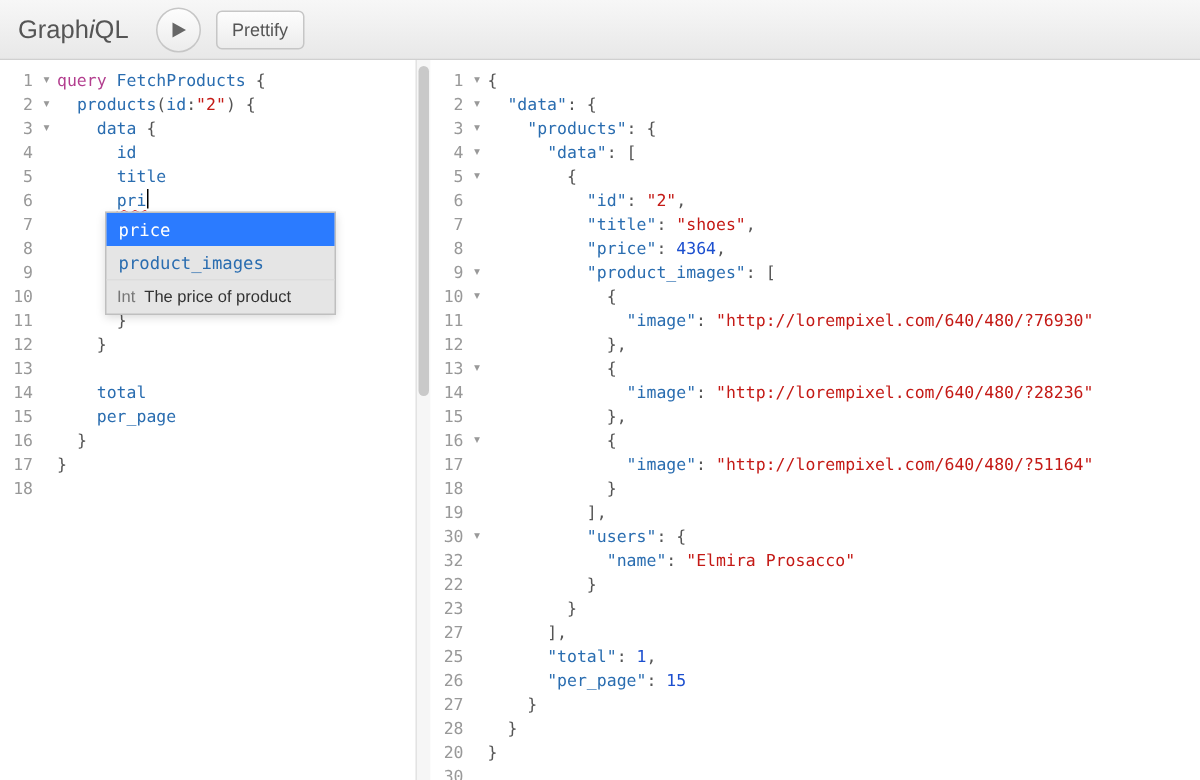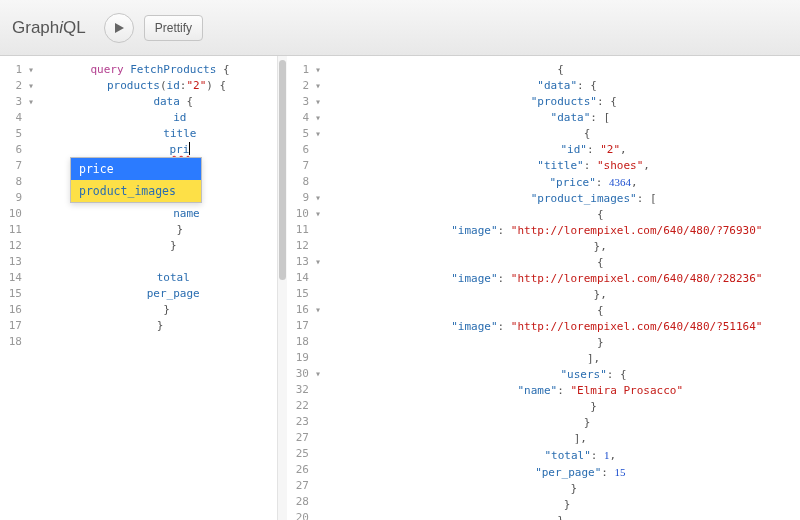--- a/index.html
+++ b/index.html
@@ -4,21 +4,21 @@
 <style>
   * { margin: 0; padding: 0; box-sizing: border-box; }
   body {
     font-family: -apple-system, BlinkMacSystemFont, "Segoe UI", Helvetica, Arial, sans-serif;
     width: 800px;
     height: 520px;
     background: #fff;
     overflow: hidden;
   }
   .topbar {
-    height: 56px;
+    height: 40px;
     background: linear-gradient(#f7f7f7, #e8e8e8);
     border-bottom: 1px solid #d0d0d0;
     display: flex;
     align-items: center;
     padding: 0 12px;
     gap: 10px;
   }
   .logo {
     font-size: 17px;
     color: #555;
@@ -85,27 +85,26 @@
   .fold-col span{display:block;text-align:center;}
   .code {
     flex:1;
     font-family: Menlo, Consolas, monospace;
     font-size: 11px;
     line-height: 16px;
     padding: 6px 4px 0 2px;
     white-space: pre;
     color: #333;
     overflow:hidden;
-    text-align:center;
   }
   .kw { color: #b33f8f; }
   .def { color: #2a6db0; }
   .attr { color: #2a6db0; }
   .str { color: #c41a16; }
-  .num { color: #1c4fcf; font-family: Liberation Serif, serif; }
+  .num { color: #1c4fcf; }
   .punc { color: #555; }
   .err { color:#2a6db0; text-decoration: wavy underline #d33; text-underline-offset:2px;}
   .scroll-track {
     position:absolute;
     right:-1px; top:0; bottom:0;
     width:10px;
     background:#f6f6f6;
     border-left:1px solid #e3e3e3;
   }
   .scroll-thumb {
@@ -113,22 +112,22 @@
     left:1px; right:1px;
     top:4px; height:220px;
     background:#c9c9c9;
     border-radius:5px;
   }
   
   .autocomplete {
     position:absolute;
     left: 70px;
     top: 101px;
-    width: 132px;
-    background:#fde047;
+    width: 154px;
+    background:#e5e5e5;
     border:1px solid #bfbfbf;
     box-shadow: 0 2px 6px rgba(0,0,0,0.15);
     font-family: Menlo, Consolas, monospace;
     font-size: 11.5px;
     z-index:5;
   }
   .ac-item {
     padding: 4px 8px;
     color:#2a6db0;
     cursor:pointer;
@@ -216,20 +215,24 @@
     <div class="code" id="q-code"><div><span class="kw">query</span><span></span><span class="def"> FetchProducts</span><span class="punc"> {</span></div><div><span>  </span><span class="attr">products</span><span class="punc">(</span><span class="attr">id</span><span class="punc">:</span><span class="str">"2"</span><span class="punc">) {</span></div><div><span>    </span><span class="attr">data</span><span class="punc"> {</span></div><div><span>      </span><span class="attr">id</span></div><div><span>      </span><span class="attr">title</span></div><div><span>      </span><span class="err">pri</span><span class="caret"></span></div><div>&nbsp;</div><div>&nbsp;</div><div>&nbsp;</div><div><span>        </span><span class="attr">name</span></div><div><span>      </span><span class="punc">}</span></div><div><span>    </span><span class="punc">}</span></div><div>&nbsp;</div><div><span>    </span><span class="attr">total</span></div><div><span>    </span><span class="attr">per_page</span></div><div><span>  </span><span class="punc">}</span></div><div><span class="punc">}</span></div><div>&nbsp;</div></div>
     <div class="scroll-track">
       <div class="scroll-thumb"></div>
     </div>
 
     <div class="autocomplete">
       <div id="ac-list">
           <div class="ac-item sel">price</div>
           <div class="ac-item">product_images</div>
         </div>
+      <div class="ac-hint">
+        <span class="type">Int</span>
+        <span>The price of product</span>
+      </div>
     </div>
   </div>
 
   <div class="result-pane">
     <div class="gutter" id="r-gutter">
         <span class="ln">1</span>
         <span class="ln">2</span>
         <span class="ln">3</span>
         <span class="ln">4</span>
         <span class="ln">5</span>

